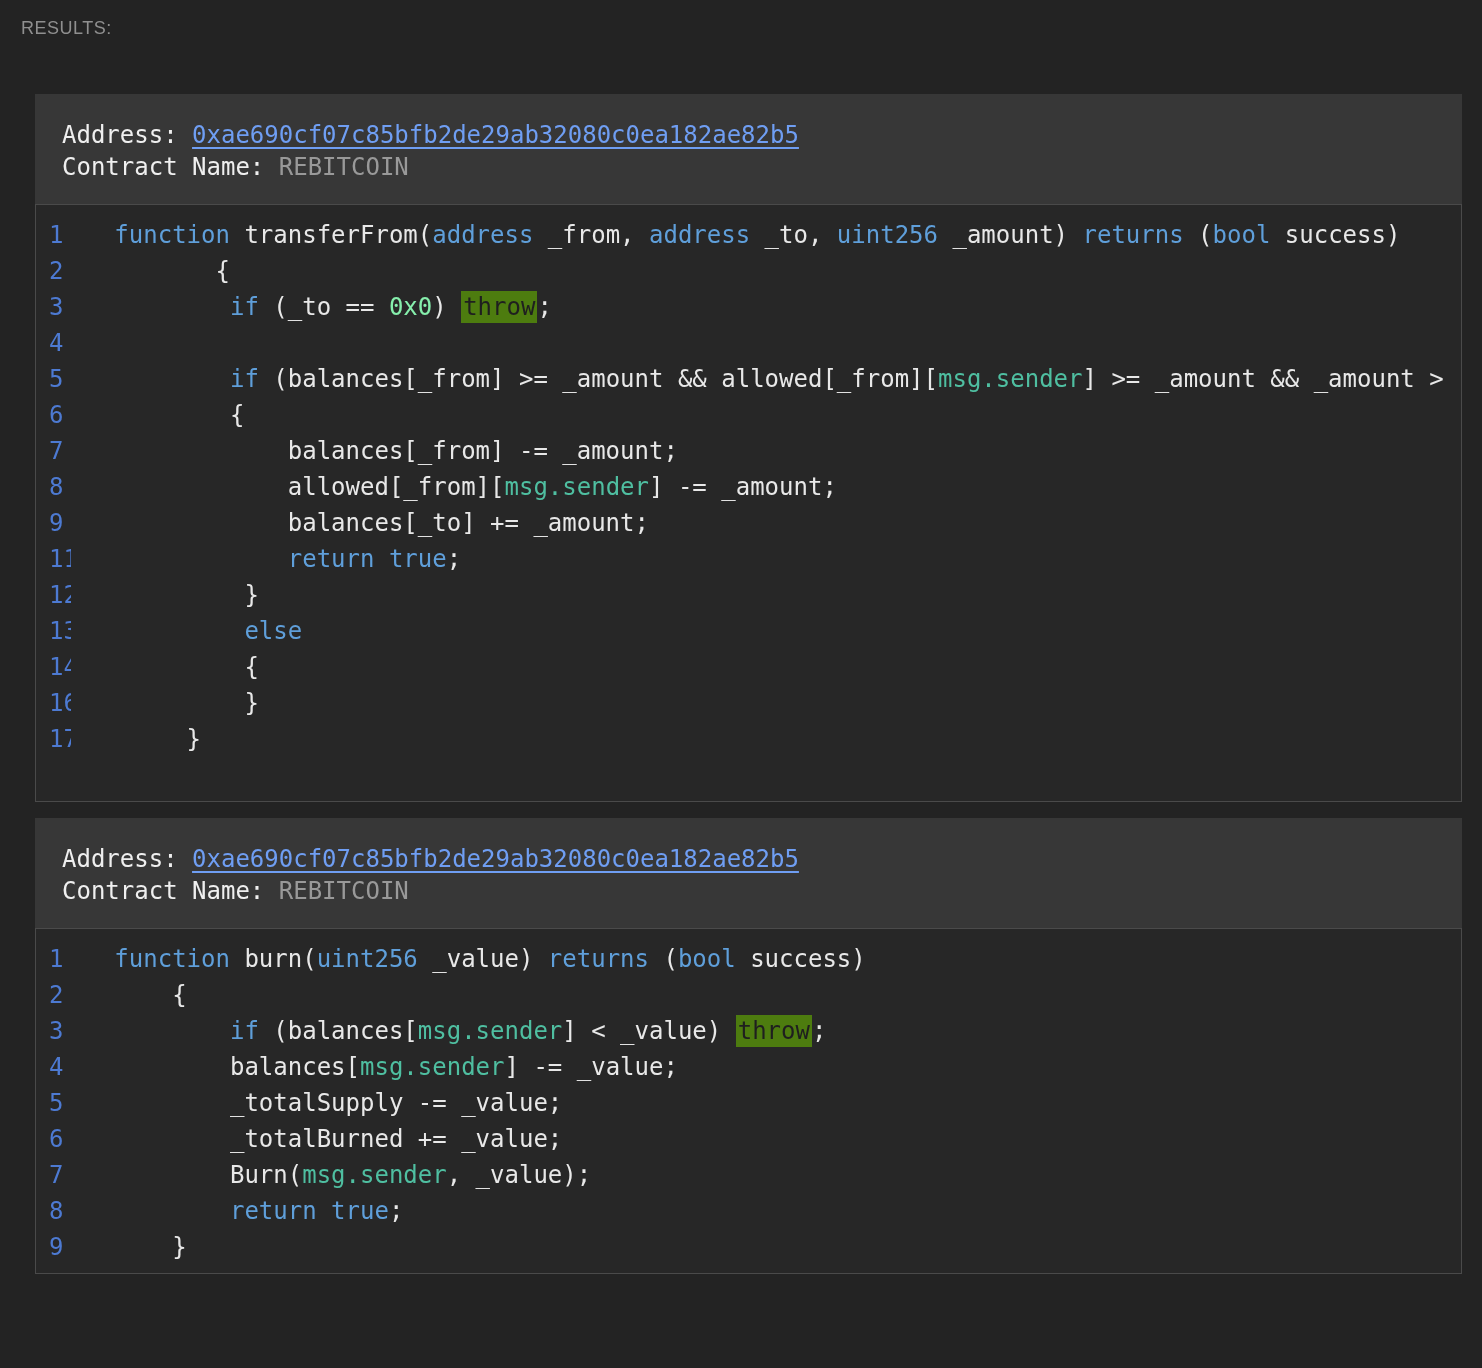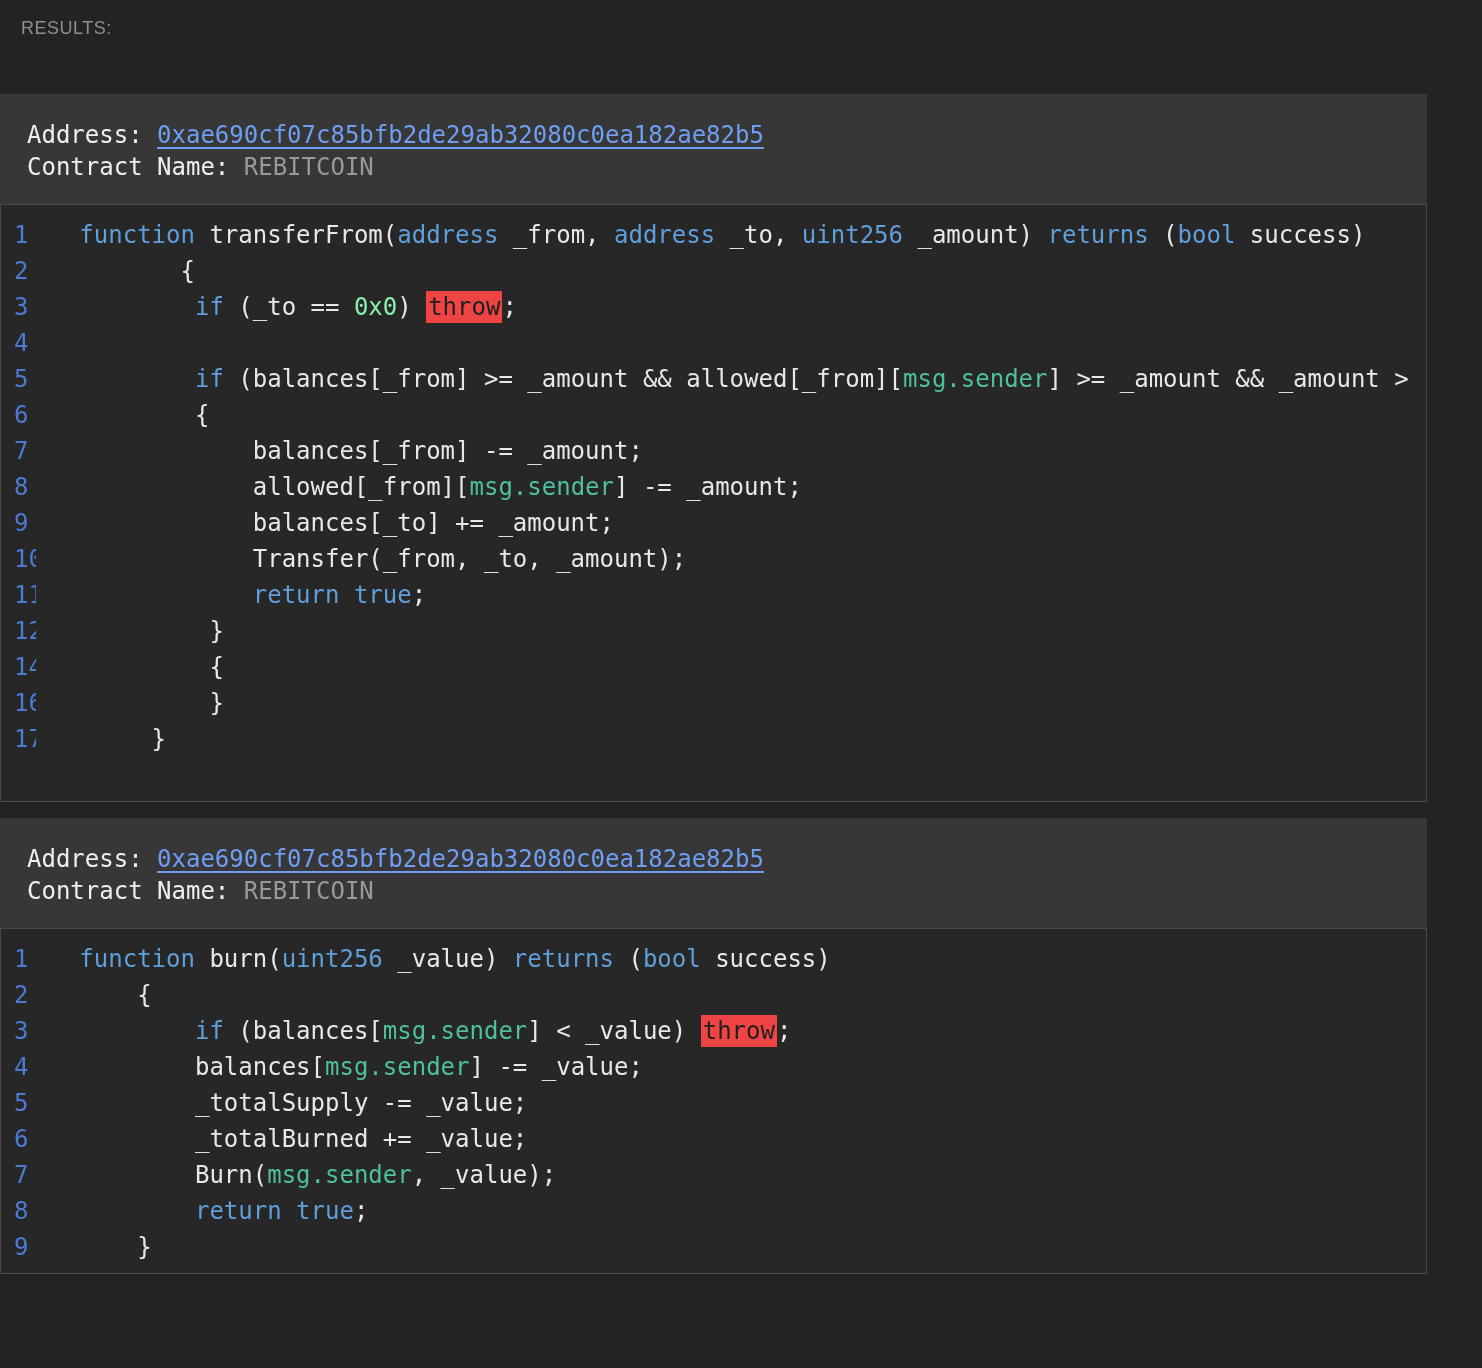--- a/index.html
+++ b/index.html
@@ -12,20 +12,21 @@
   }
   .results-title {
     font-family: "Liberation Sans", sans-serif;
     font-size: 18px;
     letter-spacing: 0.5px;
     color: #8f8f8f;
     margin: 18px 0 0 21px;
   }
   .card {
     width: 1427px;
+    margin-left: 35px;
     margin-top: 16px;
   }
   .card:first-of-type { margin-top: 55px; }
   .card-header {
     background: #373737;
     padding: 25px 27px 21px 27px;
     font-family: "DejaVu Sans Mono", monospace;
     font-size: 24px;
   }
   .hrow { line-height: 32px; white-space: pre; }
@@ -59,21 +60,21 @@
     flex: 1;
     white-space: pre;
     overflow: hidden;
     color: #e8e8e8;
   }
   .tok-pl  { color: #e8e8e8; }
   .tok-kw  { color: #5f9fda; }
   .tok-num { color: #86efac; }
   .tok-sp  { color: #4fbfa1; text-align: center; }
   .tok-hl  {
-    background: #ef4444;
+    background: #4d7c0f;
     color: #1f1f1f;
     padding: 2px 2px;
   }
 </style>
 </head>
 <body>
 
 <div class="results-title">RESULTS:</div>
 
 <div id="cards-root">
@@ -113,30 +114,30 @@
         </div>
         <div class="line">
           <span class="ln">8</span>
           <span class="src"><span class="tok-pl">               allowed[_from][</span><span class="tok-sp">msg.sender</span><span class="tok-pl">] -= _amount;</span></span>
         </div>
         <div class="line">
           <span class="ln">9</span>
           <span class="src"><span class="tok-pl">               balances[_to] += _amount;</span></span>
         </div>
         <div class="line">
-          <span class="ln">10</span>
-          <span class="src"><span class="tok-pl">               Transfer(_from, _to, _amount);</span></span>
-        </div>
-        <div class="line">
           <span class="ln">11</span>
           <span class="src"><span class="tok-pl">               </span><span class="tok-kw">return</span><span class="tok-pl"> </span><span class="tok-kw">true</span><span class="tok-pl">;</span></span>
         </div>
         <div class="line">
           <span class="ln">12</span>
           <span class="src"><span class="tok-pl">            }</span></span>
+        </div>
+        <div class="line">
+          <span class="ln">13</span>
+          <span class="src"><span class="tok-pl">            </span><span class="tok-kw">else</span></span>
         </div>
         <div class="line">
           <span class="ln">14</span>
           <span class="src"><span class="tok-pl">            {</span></span>
         </div>
         <div class="line">
           <span class="ln">16</span>
           <span class="src"><span class="tok-pl">            }</span></span>
         </div>
         <div class="line">

